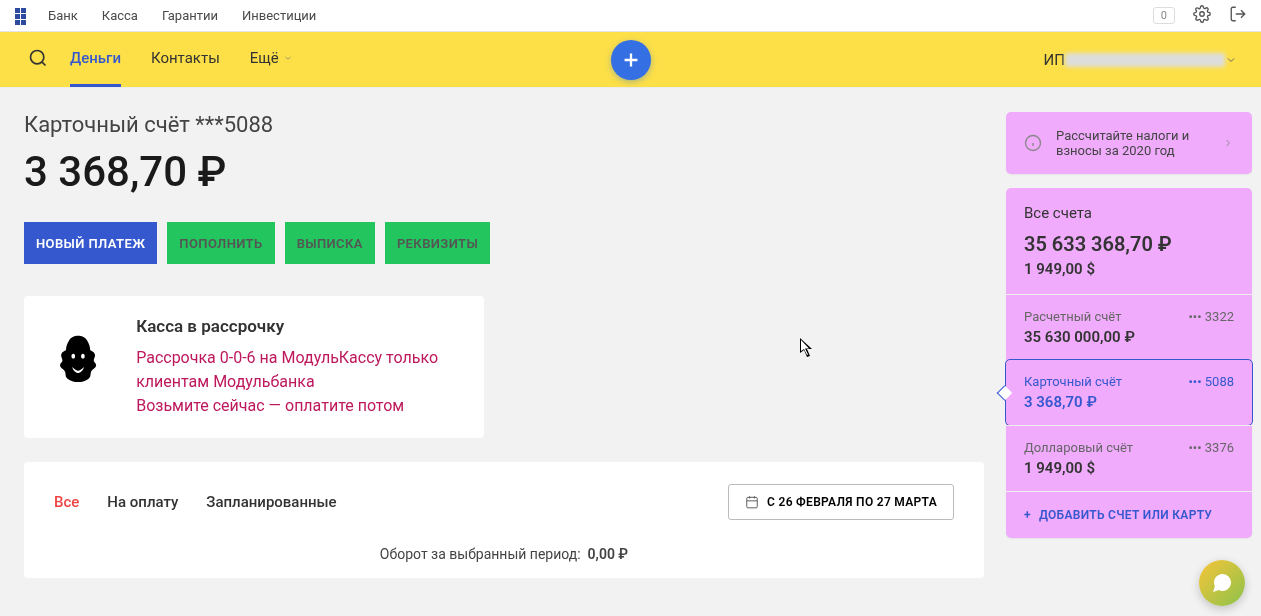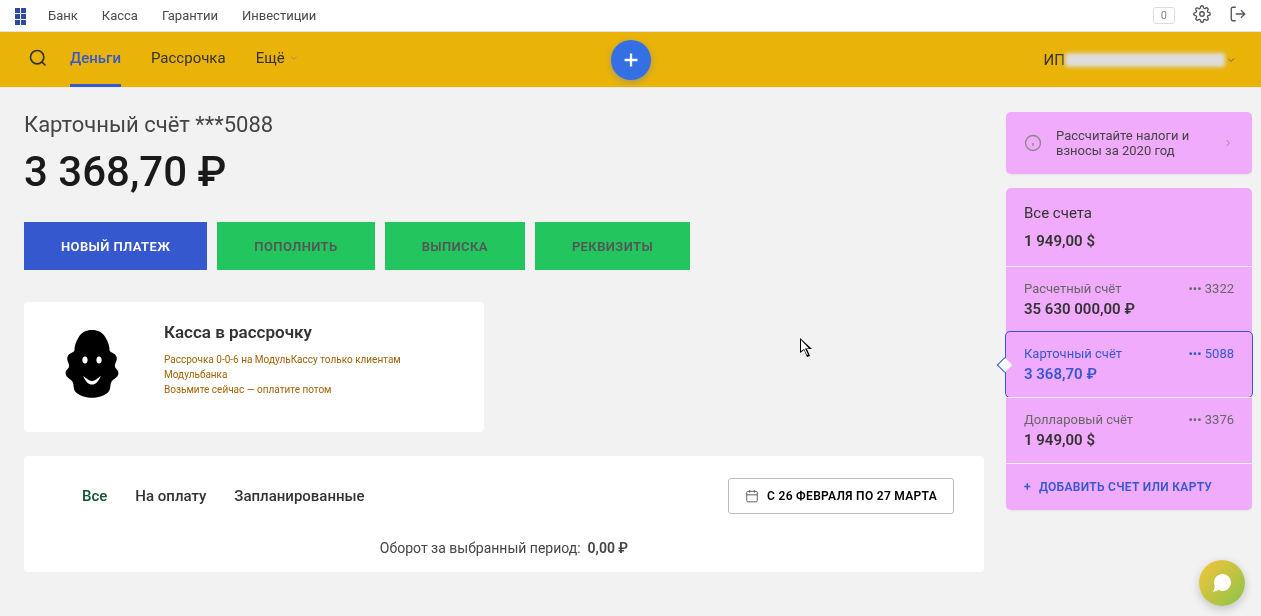--- a/index.html
+++ b/index.html
@@ -5,47 +5,47 @@
 * { margin:0; padding:0; box-sizing:border-box; font-family:-apple-system,BlinkMacSystemFont,"Segoe UI",Roboto,Arial,sans-serif; }
 body { background:#f2f2f2; width:1261px; height:616px; overflow:hidden; color:#333; }
 .topbar { height:32px; background:#fff; border-bottom:1px solid #e5e5e5; display:flex; align-items:center; padding:0 14px; font-size:13px; color:#666; }
 .logo { width:16px; height:16px; margin-right:18px; display:flex; flex-wrap:wrap; }
 .logo span { width:5px; height:5px; background:#2b4aa0; margin:0.5px; }
 .topnav { display:flex; gap:24px; }
 .topnav a { color:#4a4a4a; cursor:pointer; }
 .top-right { margin-left:auto; display:flex; align-items:center; gap:18px; }
 .badge { border:1px solid #ddd; border-radius:3px; padding:1px 7px; font-size:11px; color:#888; }
 .top-right svg { width:18px; height:18px; stroke:#555; fill:none; stroke-width:1.8; cursor:pointer; }
-.mainnav { height:56px; background:#eab308; border-bottom:1px solid #ececec; display:flex; align-items:center; padding:0 24px 0 28px; position:relative; }
+.mainnav { height:56px; background:#fde047; border-bottom:1px solid #ececec; display:flex; align-items:center; padding:0 24px 0 28px; position:relative; }
 .search-ico svg { width:20px; height:20px; stroke:#333; fill:none; stroke-width:2; }
 .tabs { display:flex; gap:30px; margin-left:22px; font-size:15px; }
 .tab { color:#333; cursor:pointer; padding:17px 0; }
 .tab.active { color:#3658cf; border-bottom:3px solid #3658cf; font-weight:500; }
 .tab.more svg { width:10px; height:10px; stroke:#888; fill:none; stroke-width:2; margin-left:4px; }
 .add-btn { position:absolute; left:50%; transform:translateX(-50%); width:40px; height:40px; border-radius:50%; background:#3470e4; display:flex; align-items:center; justify-content:center; cursor:pointer; box-shadow:0 2px 6px rgba(52,112,228,0.4); }
 .add-btn svg { width:22px; height:22px; stroke:#fff; stroke-width:2.5; }
 .user { margin-left:auto; display:flex; align-items:center; font-size:15px; color:#333; cursor:pointer; }
 .user .blur { width:160px; height:14px; background:#ddd; filter:blur(2px); border-radius:2px; }
 .user svg { width:12px; height:12px; stroke:#666; fill:none; stroke-width:2; }
 .content { display:flex; padding:24px 0 0 24px; gap:22px; }
 .main { flex:1; max-width:960px; }
 .acct-title { font-size:22px; color:#444; font-weight:400; }
 .balance { font-size:42px; font-weight:500; margin-top:10px; color:#1a1a1a; }
 .actions { display:flex; gap:10px; margin-top:26px; }
-.btn { height:48px; padding:0 37px; border:none; font-size:13px; font-weight:600; letter-spacing:.4px; cursor:pointer; text-transform:uppercase; }
+.btn { height:42px; padding:0 12px; border:none; font-size:13px; font-weight:600; letter-spacing:.4px; cursor:pointer; text-transform:uppercase; }
 .btn.primary { background:#3658cf; color:#fff; }
 .btn.secondary { background:#22c55e; color:#555; }
 .promo { background:#fff; margin-top:32px; padding:20px 24px; display:flex; gap:28px; width:460px; border-radius:4px; }
 .promo-img { width:90px; height:90px; }
 .promo h3 { font-size:17px; font-weight:600; margin-bottom:10px; }
-.promo p { font-size:10px; color:#a16207; line-height:1.5; }
+.promo p { font-size:16px; color:#be185d; line-height:1.5; }
 .txn { background:#fff; margin-top:24px; border-radius:4px; padding:22px 30px 16px; }
 .txn-tabs { display:flex; gap:28px; align-items:center; }
 .txn-tab { font-size:15px; color:#333; font-weight:500; cursor:pointer; }
-.txn-tab.active { color:#14532d;margin-left:28px; }
+.txn-tab.active { color:#ef4444; }
 .txn-right { margin-left:auto; display:flex; gap:12px; }
 .obtn { border:1px solid #bbb; background:#fff; height:36px; padding:0 16px; font-size:12px; font-weight:600; letter-spacing:.3px; display:flex; align-items:center; gap:8px; cursor:pointer; border-radius:3px; }
 .obtn svg { width:14px; height:14px; stroke:#555; fill:none; stroke-width:1.6; }
 .turnover { text-align:center; margin-top:26px; font-size:14px; color:#444; }
 .turnover b { font-weight:600; }
 .side { width:246px; display:flex; flex-direction:column; gap:14px; }
 .card { background:#f0abfc; border-radius:5px; box-shadow:0 1px 2px rgba(0,0,0,.06); }
 .tax { padding:16px 18px; display:flex; align-items:center; gap:14px; font-size:13px; color:#444; cursor:pointer; }
 .tax svg { width:18px; height:18px; stroke:#888; fill:none; stroke-width:1.8; flex-shrink:0; }
 .tax .chev { margin-left:auto; width:12px; }
@@ -95,21 +95,21 @@
   </div>
 </div>
 
 <div class="mainnav">
   <span class="search-ico"><svg viewBox="0 0 24 24">
         <circle cx="11" cy="11" r="8"></circle>
         <path d="M21 21l-4.35-4.35"></path>
       </svg></span>
   <div class="tabs">
     <span class="tab active">Деньги</span>
-    <span class="tab">Рассрочка</span>
+    <span class="tab">Контакты</span>
     <span class="tab more"><span>Ещё</span><svg viewBox="0 0 24 24">
           <path d="M6 9l6 6 6-6"></path>
         </svg></span>
   </div>
   <div class="add-btn">
       <svg viewBox="0 0 24 24">
         <path d="M12 5v14M5 12h14"></path>
       </svg>
     </div>
   <div class="user">
@@ -170,20 +170,21 @@
           <path d="M12 16v-4M12 8h.01"></path>
         </svg>
       <span>Рассчитайте налоги и взносы за 2020 год</span>
       <svg class="chev" viewBox="0 0 24 24">
           <path d="M9 18l6-6-6-6"></path>
         </svg>
     </div>
     <div class="card">
       <div class="allacc">
         <div class="alltitle">Все счета</div>
+        <div class="allrub">35 633 368,70 ₽</div>
         <div class="allusd">1 949,00 $</div>
       </div>
       <div class="accitem">
         <div class="accline">
             <span>Расчетный счёт</span>
             <span>••• 3322</span>
           </div>
         <div class="accbal">35 630 000,00 ₽</div>
       </div>
       <div class="accitem sel">

